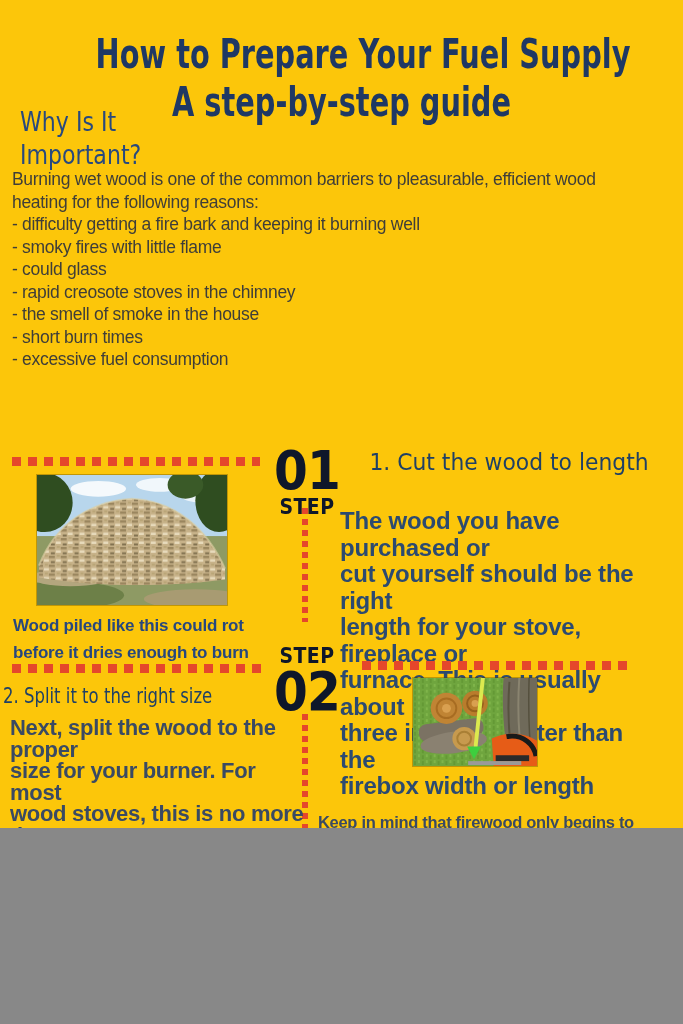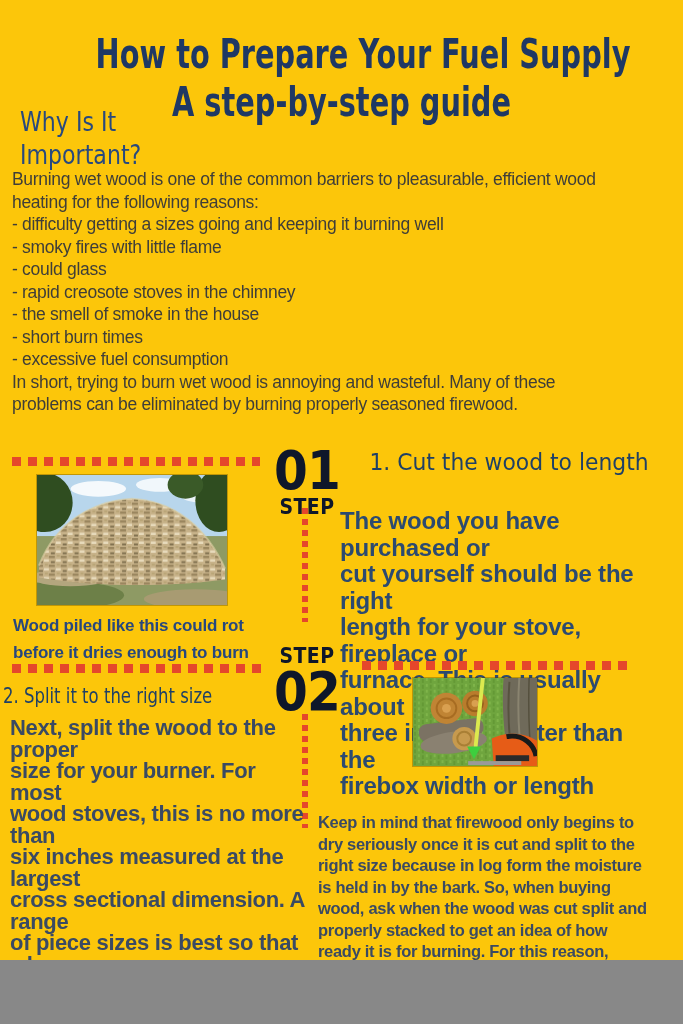--- a/index.html
+++ b/index.html
@@ -1,17 +1,17 @@
 <!DOCTYPE html>
 <html><head>
 <meta charset="utf-8">
 <style>
   html,body{margin:0;padding:0;background:#888;}
   #canvas{
-    position:relative;width:683px;height:960px;margin:0 auto;
+    position:relative;width:683px;height:828px;margin:0 auto;
     background:#FCC60A;overflow:hidden;
     font-family:"Liberation Sans",sans-serif;
   }
   .abs{position:absolute;}
   .pre{white-space:pre-line;}
   .hline{height:9px;background:repeating-linear-gradient(90deg,#E5472B 0 9px,transparent 9px 16px);}
   .vline{width:6px;background:repeating-linear-gradient(180deg,#E5472B 0 6px,transparent 6px 11px);}
   .title-line{
     left:0;width:683px;text-align:center;white-space:nowrap;
     font-family:"DejaVu Sans",sans-serif;font-weight:bold;font-size:40px;line-height:48px;
@@ -59,29 +59,27 @@
 
   <div class="abs title-line" style="top:30px">How to Prepare Your Fuel Supply</div>
   <div class="abs title-line" style="top:78px">A step-by-step guide</div>
 
   <div class="abs why-heading">Why Is It
 Important?</div>
 
   <div class="abs intro">
     <div class="pre">Burning wet wood is one of the common barriers to pleasurable, efficient wood
 heating for the following reasons:</div>
-    <div>- difficulty getting a sizes going and keeping it burning well</div>
+    <div>- difficulty getting a fire bark and keeping it burning well</div>
     <div>- smoky fires with little flame</div>
     <div>- could glass</div>
     <div>- rapid creosote stoves in the chimney</div>
     <div>- the smell of smoke in the house</div>
     <div>- short burn times</div>
     <div>- excessive fuel consumption</div>
-    <div class="pre">In short, trying to burn wet wood is annoying and wasteful. Many of these
-problems can be eliminated by burning properly seasoned firewood.</div>
   </div>
 
   <div class="abs hline" style="left:12px;top:457px;width:248px"></div>
 
   <div class="abs stepcol" style="left:267px;top:446px">
     <div class="step-number">01</div>
     <div class="step-label">STEP</div>
   </div>
 
   <div class="abs step1-heading">1. Cut the wood to length</div>

